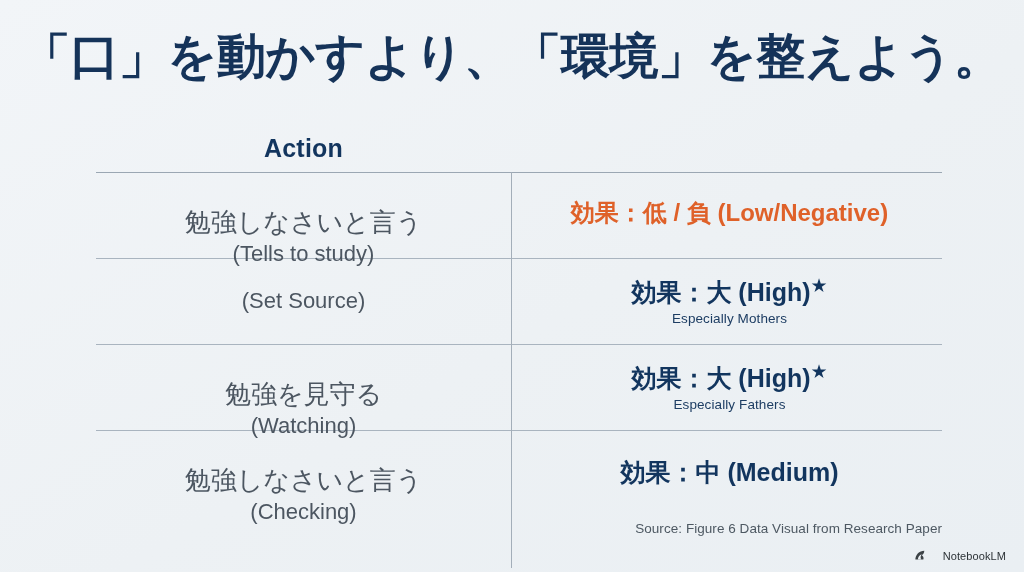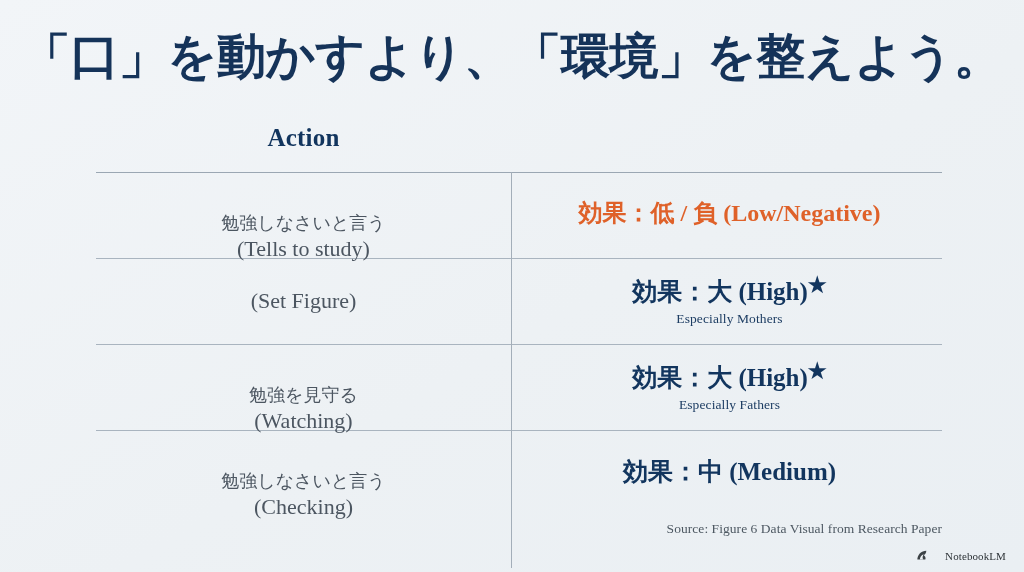--- a/index.html
+++ b/index.html
@@ -14,21 +14,20 @@
     background: #eef2f5;
     font-family: "Liberation Sans", "DejaVu Sans", sans-serif;
     -webkit-font-smoothing: antialiased;
   }
   .slide {
     position: relative;
     width: 1024px;
     height: 572px;
     box-sizing: border-box;
     background: linear-gradient(150deg, #f2f5f8 0%, #edf1f4 55%, #eaeff3 100%);
-    font-family: Liberation Serif, serif;
   }
 
   
   .title {
     position: absolute;
     left: 0;
     right: 0;
     top: 28px;
     text-align: center;
     font-size: 49px;
@@ -59,21 +58,21 @@
   }
   .col-eff {
     flex: 1 1 auto;
     box-sizing: border-box;
     text-align: center;
     padding-left: 6px;
   }
 
   .head-row {
     height: 48px;
-    align-items: flex-start;
+    align-items: center;
   }
   .head-cell {
     font-size: 25px;
     font-weight: 700;
     color: #12355e;
     letter-spacing: 0.2px;
   }
 
   .rule {
     height: 0;
@@ -83,21 +82,21 @@
   .rule.light {
     border-top-color: #a9b4bf;
   }
 
   .body-row {
     height: 85px;
     align-items: center;
   }
 
   .action-jp {
-    font-size: 18px;
+    font-size: 26px;
     line-height: 1.30;
     color: #4c5661;
     font-weight: 400;
     margin-top: 44px;
   }
   .action-en {
     font-size: 22px;
     line-height: 1.30;
     color: #4c5661;
     font-weight: 400;
@@ -189,21 +188,21 @@
       <div class="col-eff">
         <div class="eff-main negative"><span>効果：低 / 負 (Low/Negative)</span><span class="eff-star"></span></div>
         <div class="eff-note"></div>
       </div>
     </div>
 
     <div class="rule light"></div>
 
     <div class="row body-row">
       <div class="col-action">
-        <div class="action-en">(Set Figure)</div>
+        <div class="action-en">(Set Source)</div>
       </div>
       <div class="col-eff">
         <div class="eff-main"><span>効果：大 (High)</span><span class="eff-star">★</span></div>
         <div class="eff-note">Especially Mothers</div>
       </div>
     </div>
 
     <div class="rule light"></div>
 
     <div class="row body-row">

